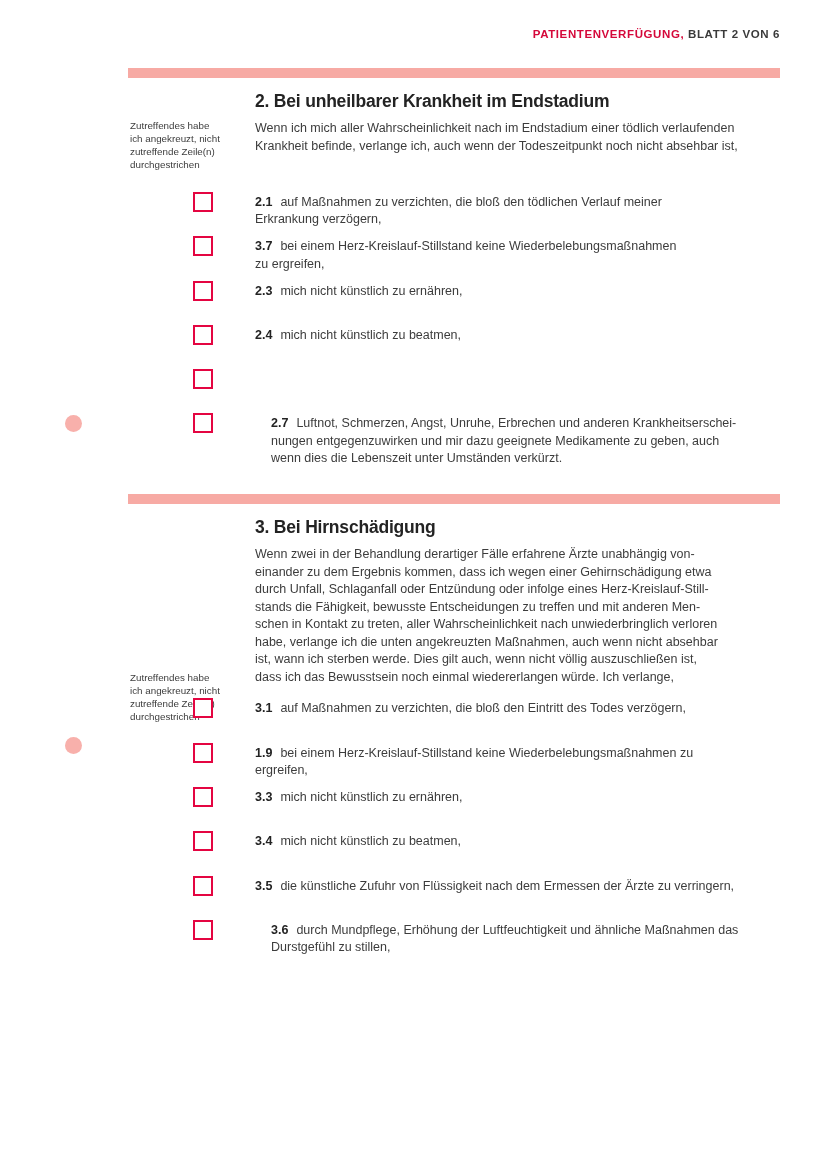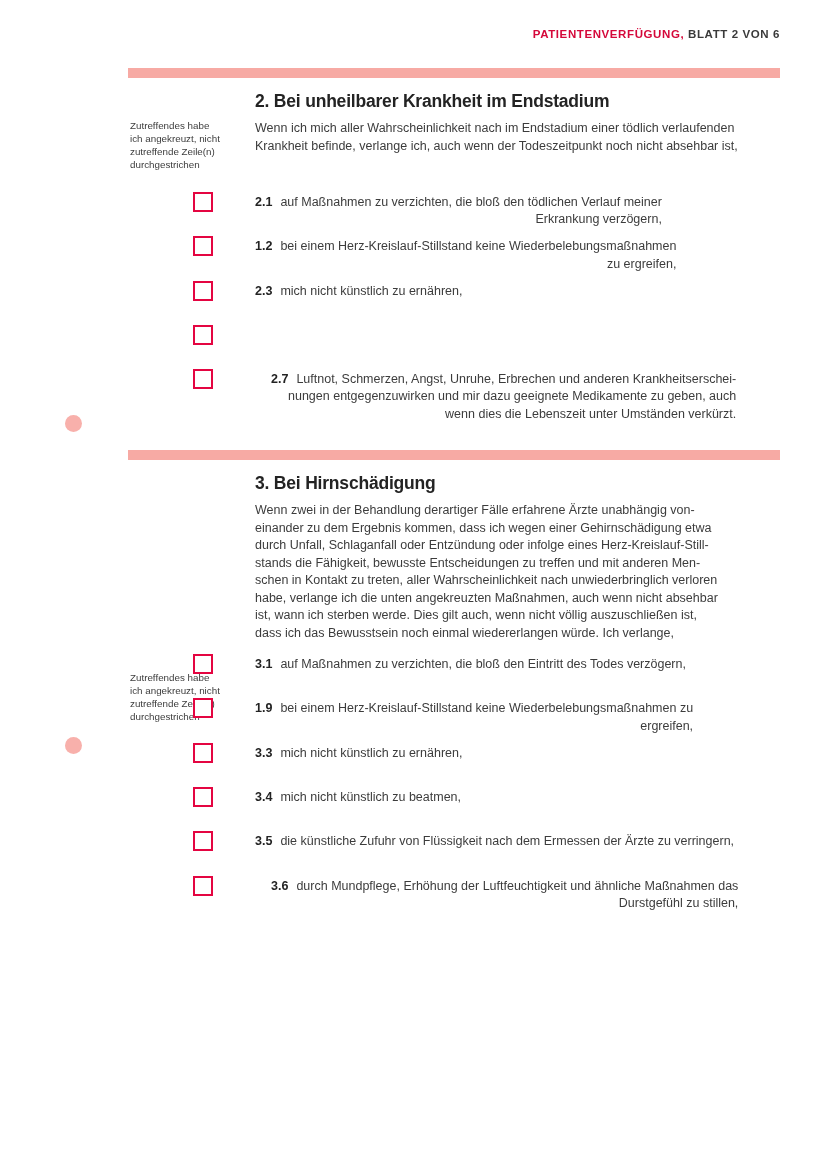--- a/index.html
+++ b/index.html
@@ -21,21 +21,21 @@
   .bar2 { margin-top:27px; }
 
   .sec-title {
     margin:13px 0 0 127px; font-size:17.5px; line-height:20px;
     font-weight:bold; color:#232323; letter-spacing:-0.2px;
   }
   .prose {
     margin:9px 0 0 127px; font-size:12.5px; line-height:17.5px;
     white-space:pre; color:#3c3c3c;
   }
-  .items { margin-top:39px;text-align:right; }
+  .items { margin-top:39px; }
   .items.items-3 { margin-top:14px; }
   .item { display:flex; align-items:flex-start; padding-left:65px; min-height:44.3px; }
   .item:last-child { min-height:0;gap:16px; }
   .checkbox {
     flex:none; width:16px; height:16px; border:2.5px solid #e40541;
     margin:-2px 42px 0 0; background:#fff; cursor:pointer;
   }
   .item-text { font-size:12.5px; line-height:17.3px; white-space:pre; }
   .item-text .num { font-weight:bold; color:#232323; margin-right:8px; }
 
@@ -87,26 +87,30 @@
 Krankheit befinde, verlange ich, auch wenn der Todeszeitpunkt noch nicht absehbar ist,</div>
 
     <div class="items">
       <div class="item">
         <div class="checkbox"></div>
         <div class="item-text"><span class="num">2.1</span><span>auf Maßnahmen zu verzichten, die bloß den tödlichen Verlauf meiner
 Erkrankung verzögern,</span></div>
       </div>
       <div class="item">
         <div class="checkbox"></div>
-        <div class="item-text"><span class="num">1.2</span><span>bei einem Herz-Kreislauf-Stillstand keine Wiederbelebungsmaßnahmen
+        <div class="item-text"><span class="num">3.7</span><span>bei einem Herz-Kreislauf-Stillstand keine Wiederbelebungsmaßnahmen
 zu ergreifen,</span></div>
       </div>
       <div class="item">
         <div class="checkbox"></div>
         <div class="item-text"><span class="num">2.3</span><span>mich nicht künstlich zu ernähren,</span></div>
+      </div>
+      <div class="item">
+        <div class="checkbox"></div>
+        <div class="item-text"><span class="num">2.4</span><span>mich nicht künstlich zu beatmen,</span></div>
       </div>
       <div class="item">
         <div class="checkbox"></div>
       </div>
       <div class="item">
         <div class="checkbox"></div>
         <div class="item-text"><span class="num">2.7</span><span>Luftnot, Schmerzen, Angst, Unruhe, Erbrechen und anderen Krankheitserschei-
 nungen entgegenzuwirken und mir dazu geeignete Medikamente zu geben, auch
 wenn dies die Lebenszeit unter Umständen verkürzt.</span></div>
       </div>

